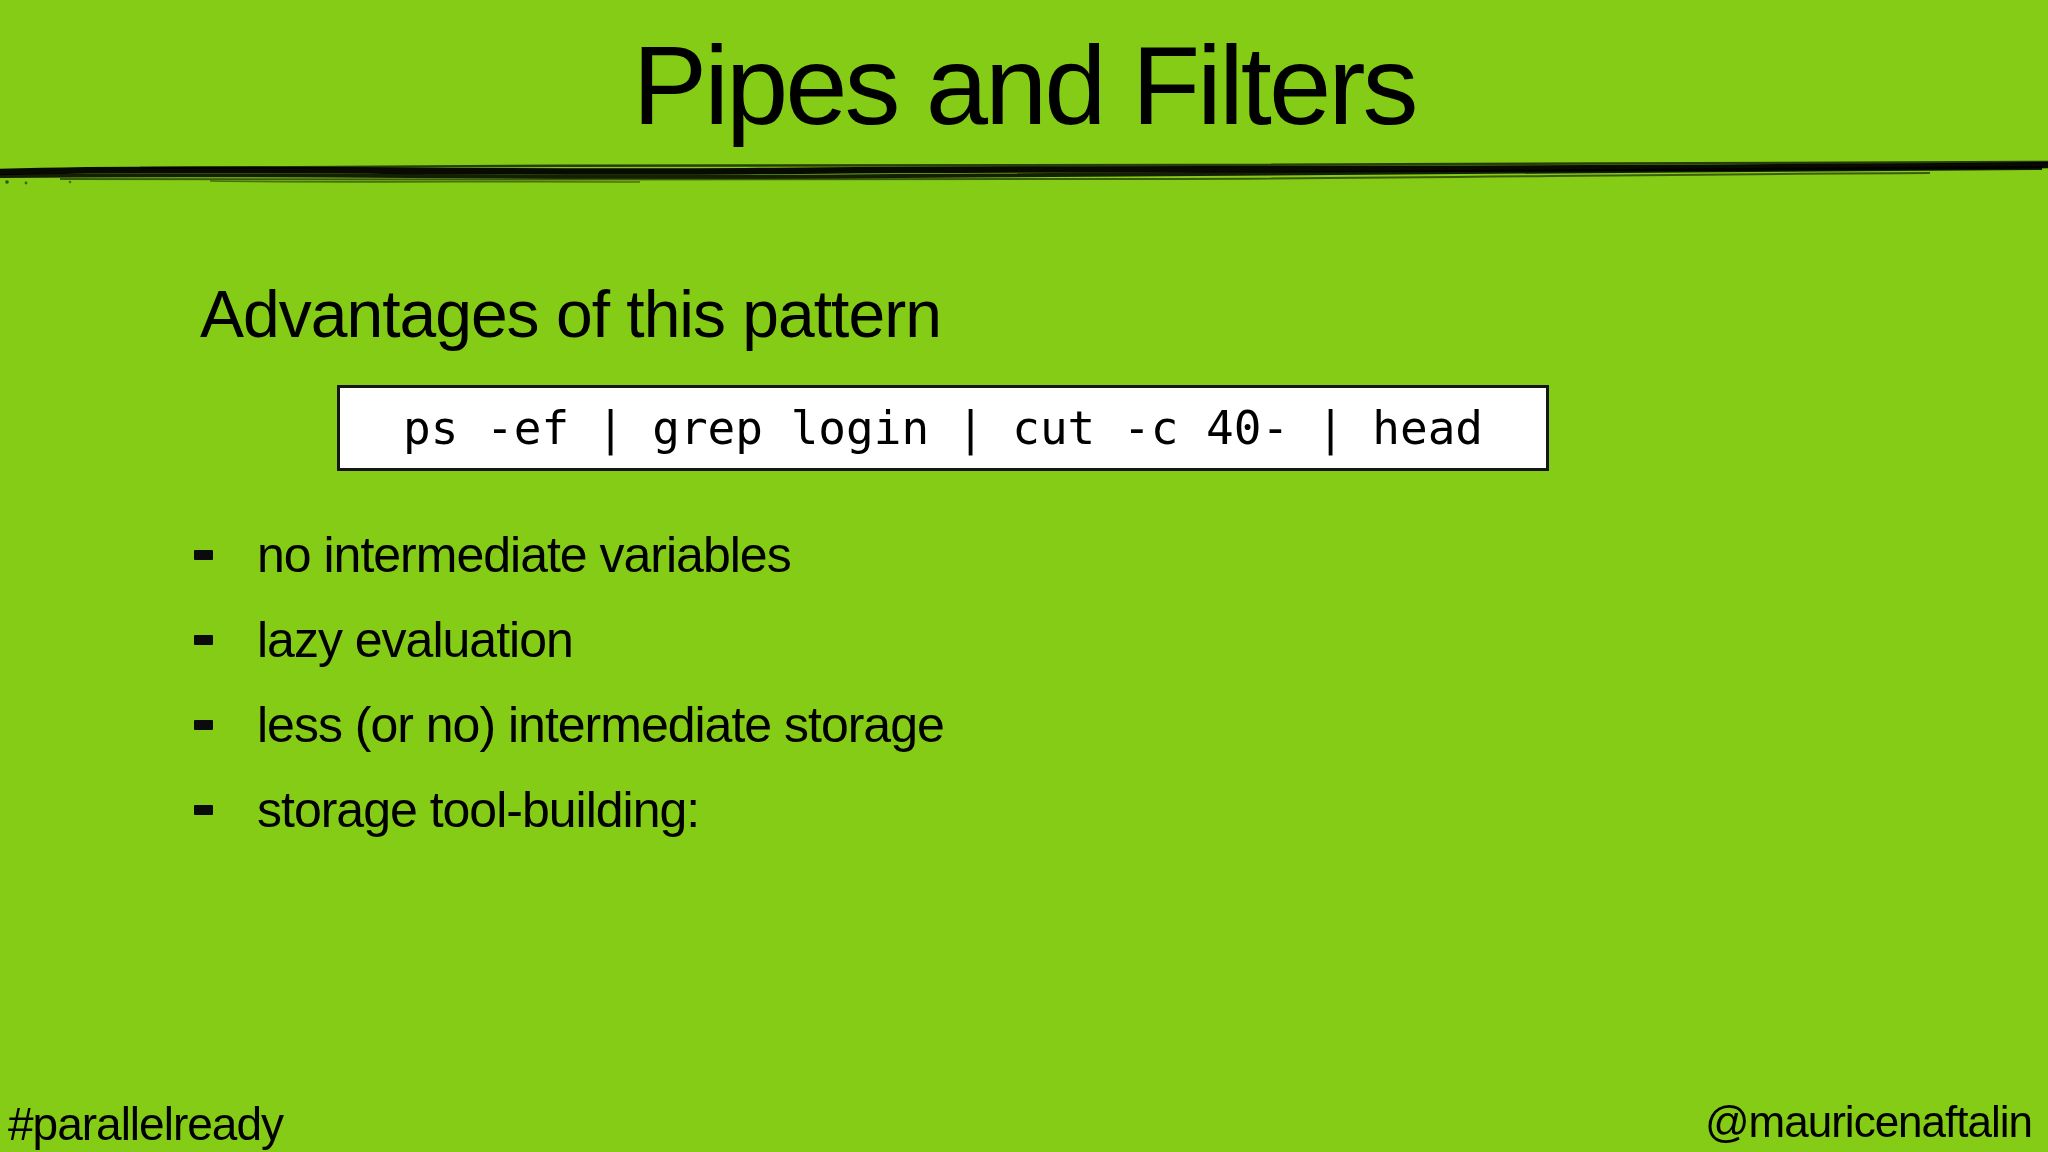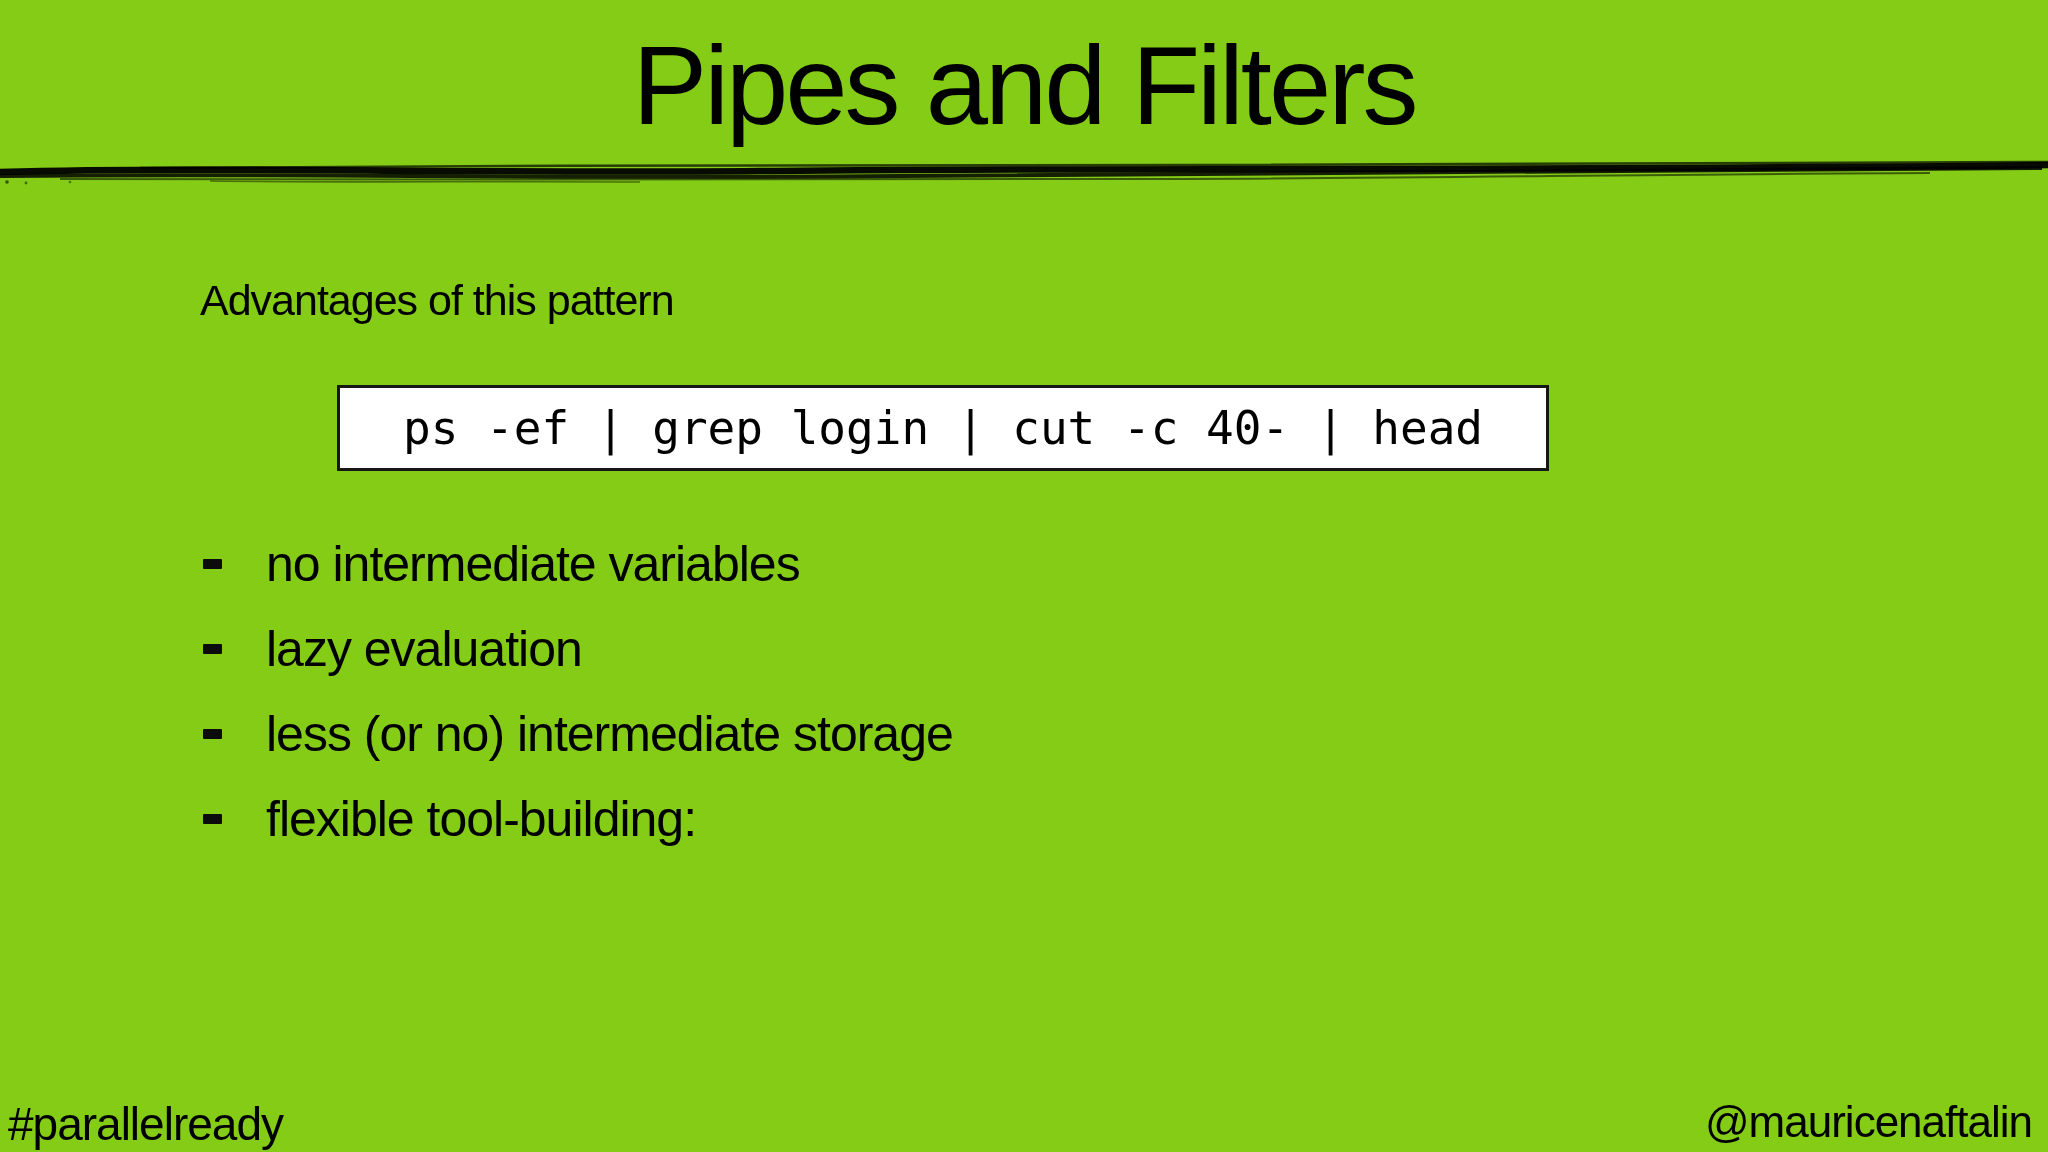--- a/index.html
+++ b/index.html
@@ -39,21 +39,21 @@
     left: 0;
     width: 2048px;
     height: 44px;
   }
 
   
   .section-heading {
     position: absolute;
     top: 276px;
     left: 200px;
-    font-size: 43px;
+    font-size: 66px;
     font-weight: 400;
     letter-spacing: -1px;
     color: #000000;
   }
 
   
   .code-box {
     position: absolute;
     top: 385px;
     left: 337px;
@@ -72,21 +72,21 @@
     font-weight: 400;
     white-space: pre;
     color: #000000;
   }
 
   
   .bullet-list {
     position: absolute;
     top: 508px;
     left: 190px;
-    margin: 13px;
+    margin: 4px;
     padding: 0;
     list-style: none;
   }
   .bullet-list li {
     position: relative;
     height: 85px;
     padding-left: 63px;
     display: flex;
     align-items: center;
     font-size: 50px;
@@ -154,21 +154,21 @@
     <li>
       <span class="bullet-dash"></span>
       <span>lazy evaluation</span>
     </li>
     <li>
       <span class="bullet-dash"></span>
       <span>less (or no) intermediate storage</span>
     </li>
     <li>
       <span class="bullet-dash"></span>
-      <span>flexible tool-building:</span>
+      <span>storage tool-building:</span>
     </li>
   </ul>
 
   <div class="footer-left">#parallelready</div>
 
   <div class="footer-right">@mauricenaftalin</div>
 
 </div>
 
 </body></html>

